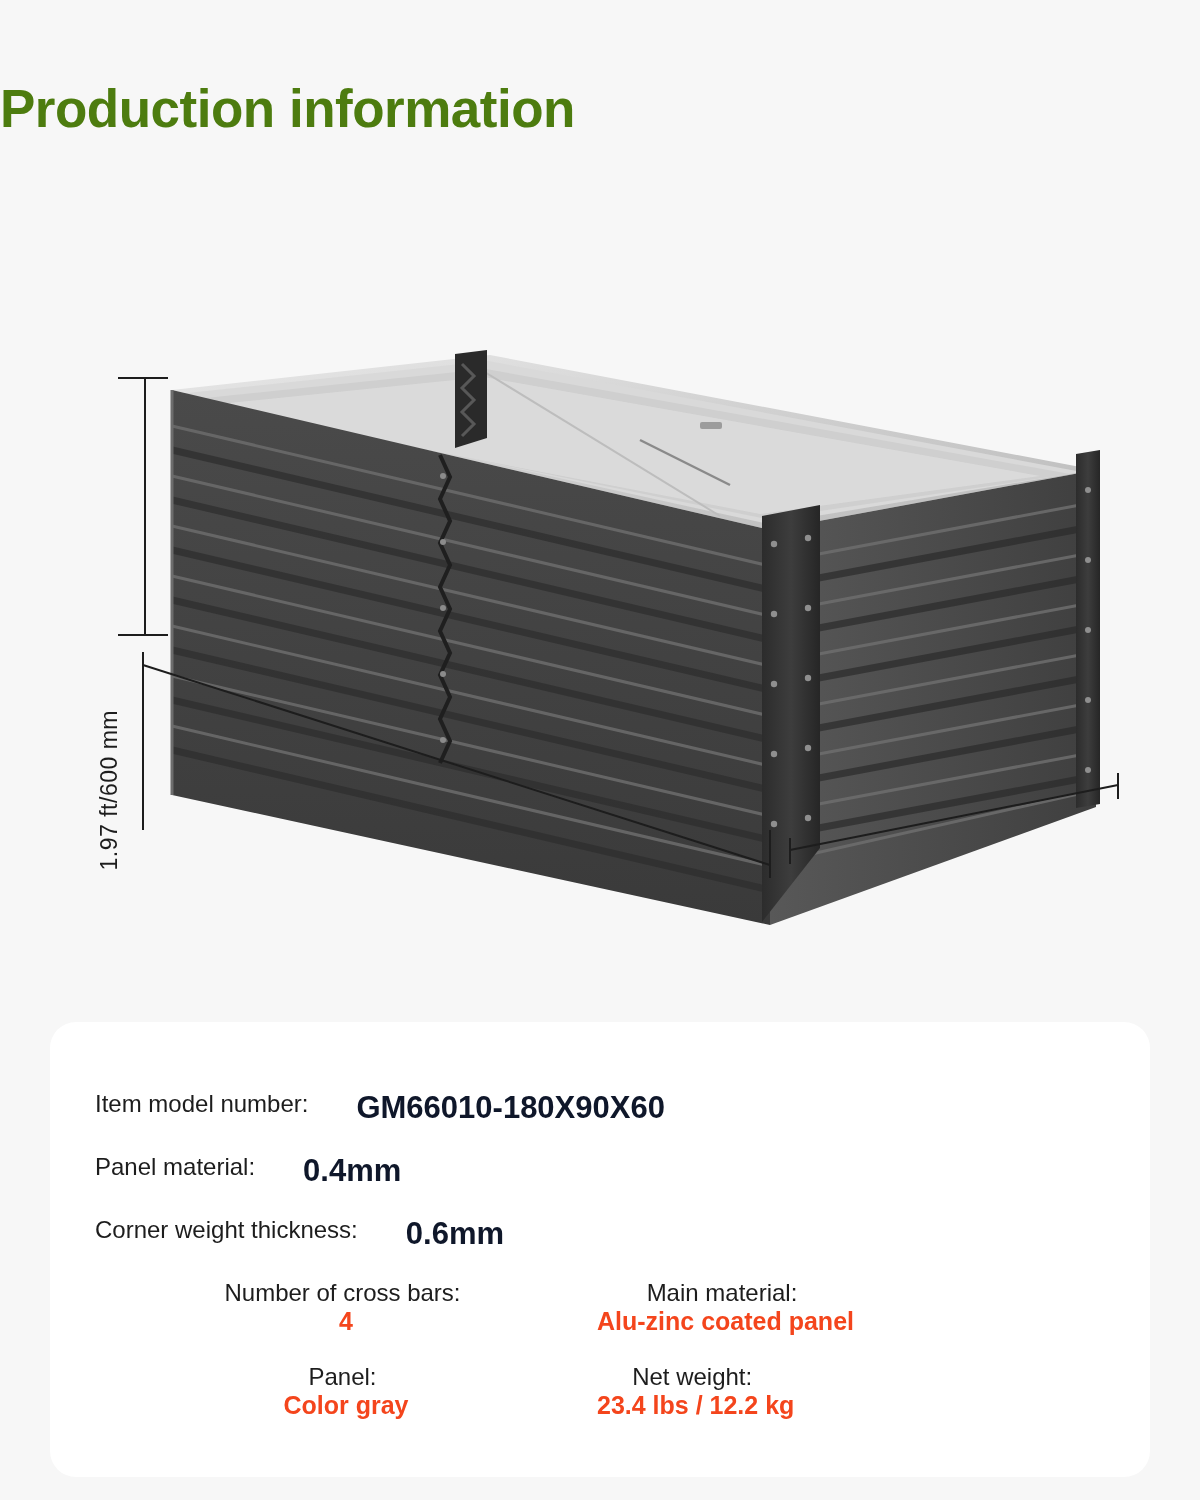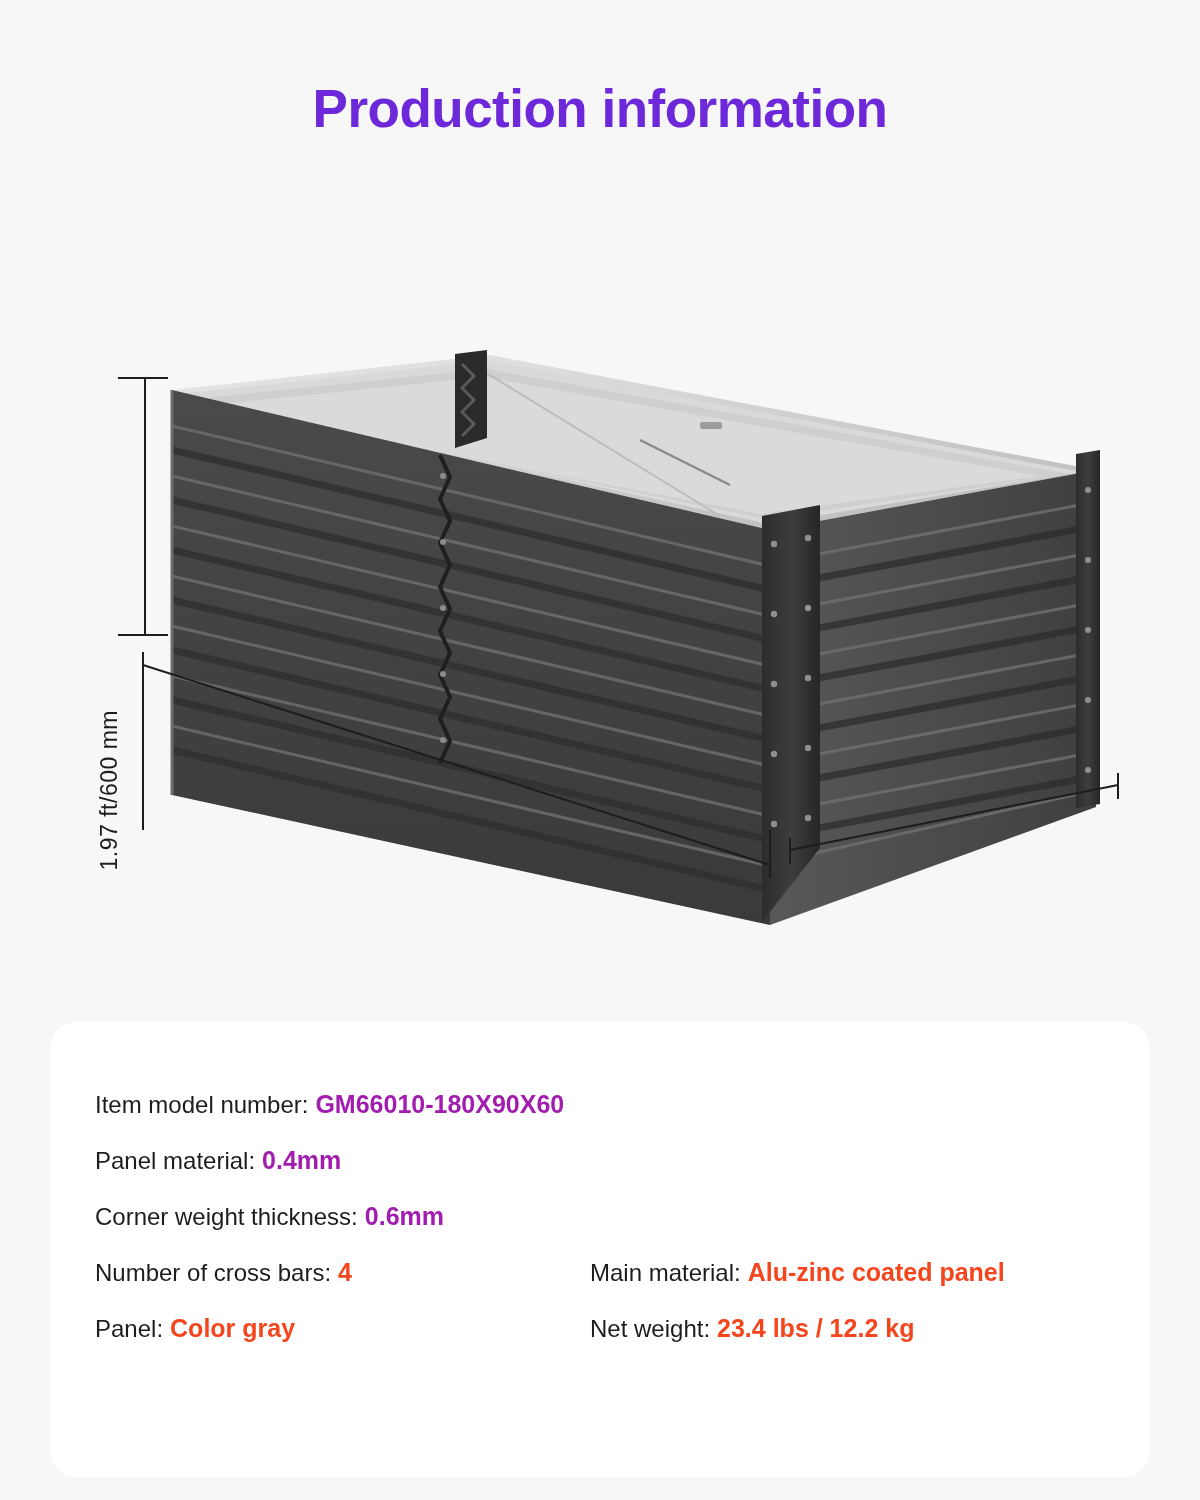--- a/index.html
+++ b/index.html
@@ -13,24 +13,24 @@
     font-family: "Liberation Sans", sans-serif;
     overflow: hidden;
     position: relative;
   }
 
   .page-title {
     position: absolute;
     top: 78px;
     left: 0;
     width: 1200px;
-    text-align: center;
+    text-align: left;
     font-size: 53px;
     font-weight: bold;
-    color: #6d28d9;
+    color: #4d7c0f;
     letter-spacing: -0.5px;
   }
 
   
   .diagram {
     position: absolute;
     top: 330px;
     left: 0;
     width: 1200px;
     height: 600px;
@@ -78,44 +78,46 @@
 
   .spec-list {
     position: absolute;
     left: 45px;
     top: 68px;
     width: 1010px;
   }
 
   .spec-row {
     display: flex;
-    align-items: flex-end;
+    align-items: flex-start;
     margin-bottom: 27px;
     font-size: 24px;
     color: #1d1d1d;
+    gap: 41px;
   }
   .spec-row .label {
     font-weight: normal;
   }
   .spec-row .value {
-    color: #a21caf;
+    color: #0f172a;
     font-weight: bold;
     margin-left: 7px;
-    font-size: 25px;
+    font-size: 31px;
   }
 
   .spec-two-col {
     display: flex;
     margin-bottom: 27px;
   }
   .spec-two-col .col {
     display: flex;
     align-items: center;
     font-size: 24px;
     color: #1d1d1d;
+    flex-direction: column;
   }
   .spec-two-col .col.left {
     width: 495px;
   }
   .spec-two-col .col .value {
     color: #f4451c;
     font-weight: bold;
     margin-left: 7px;
     font-size: 25px;
   }

